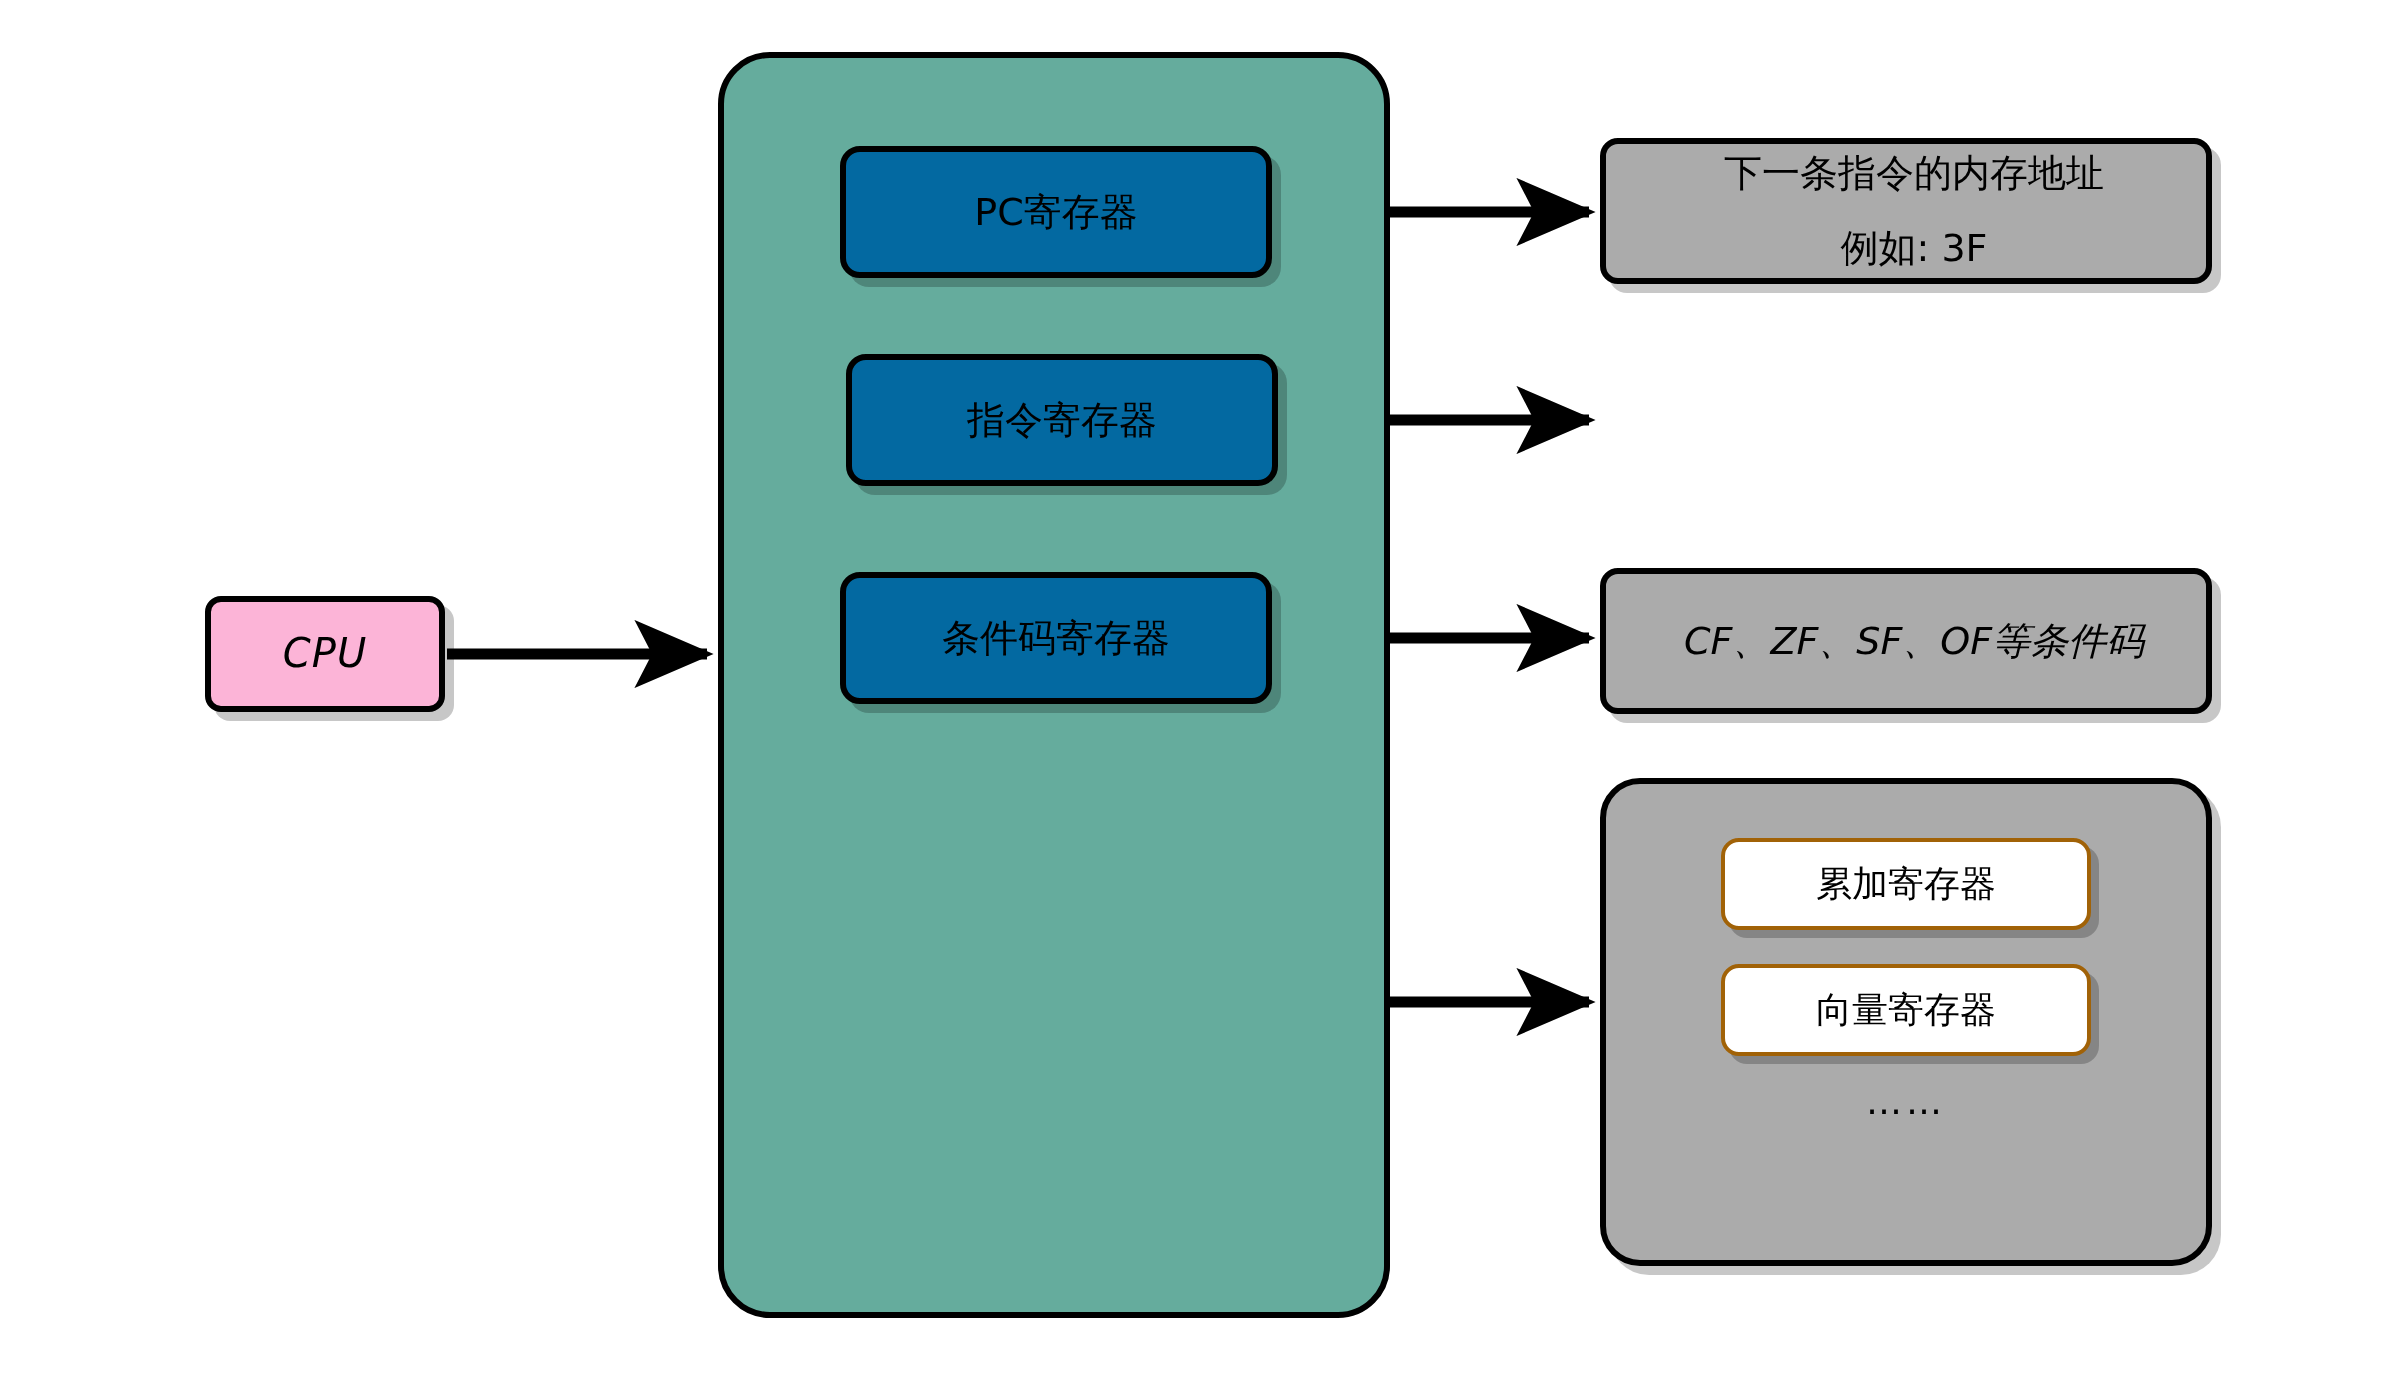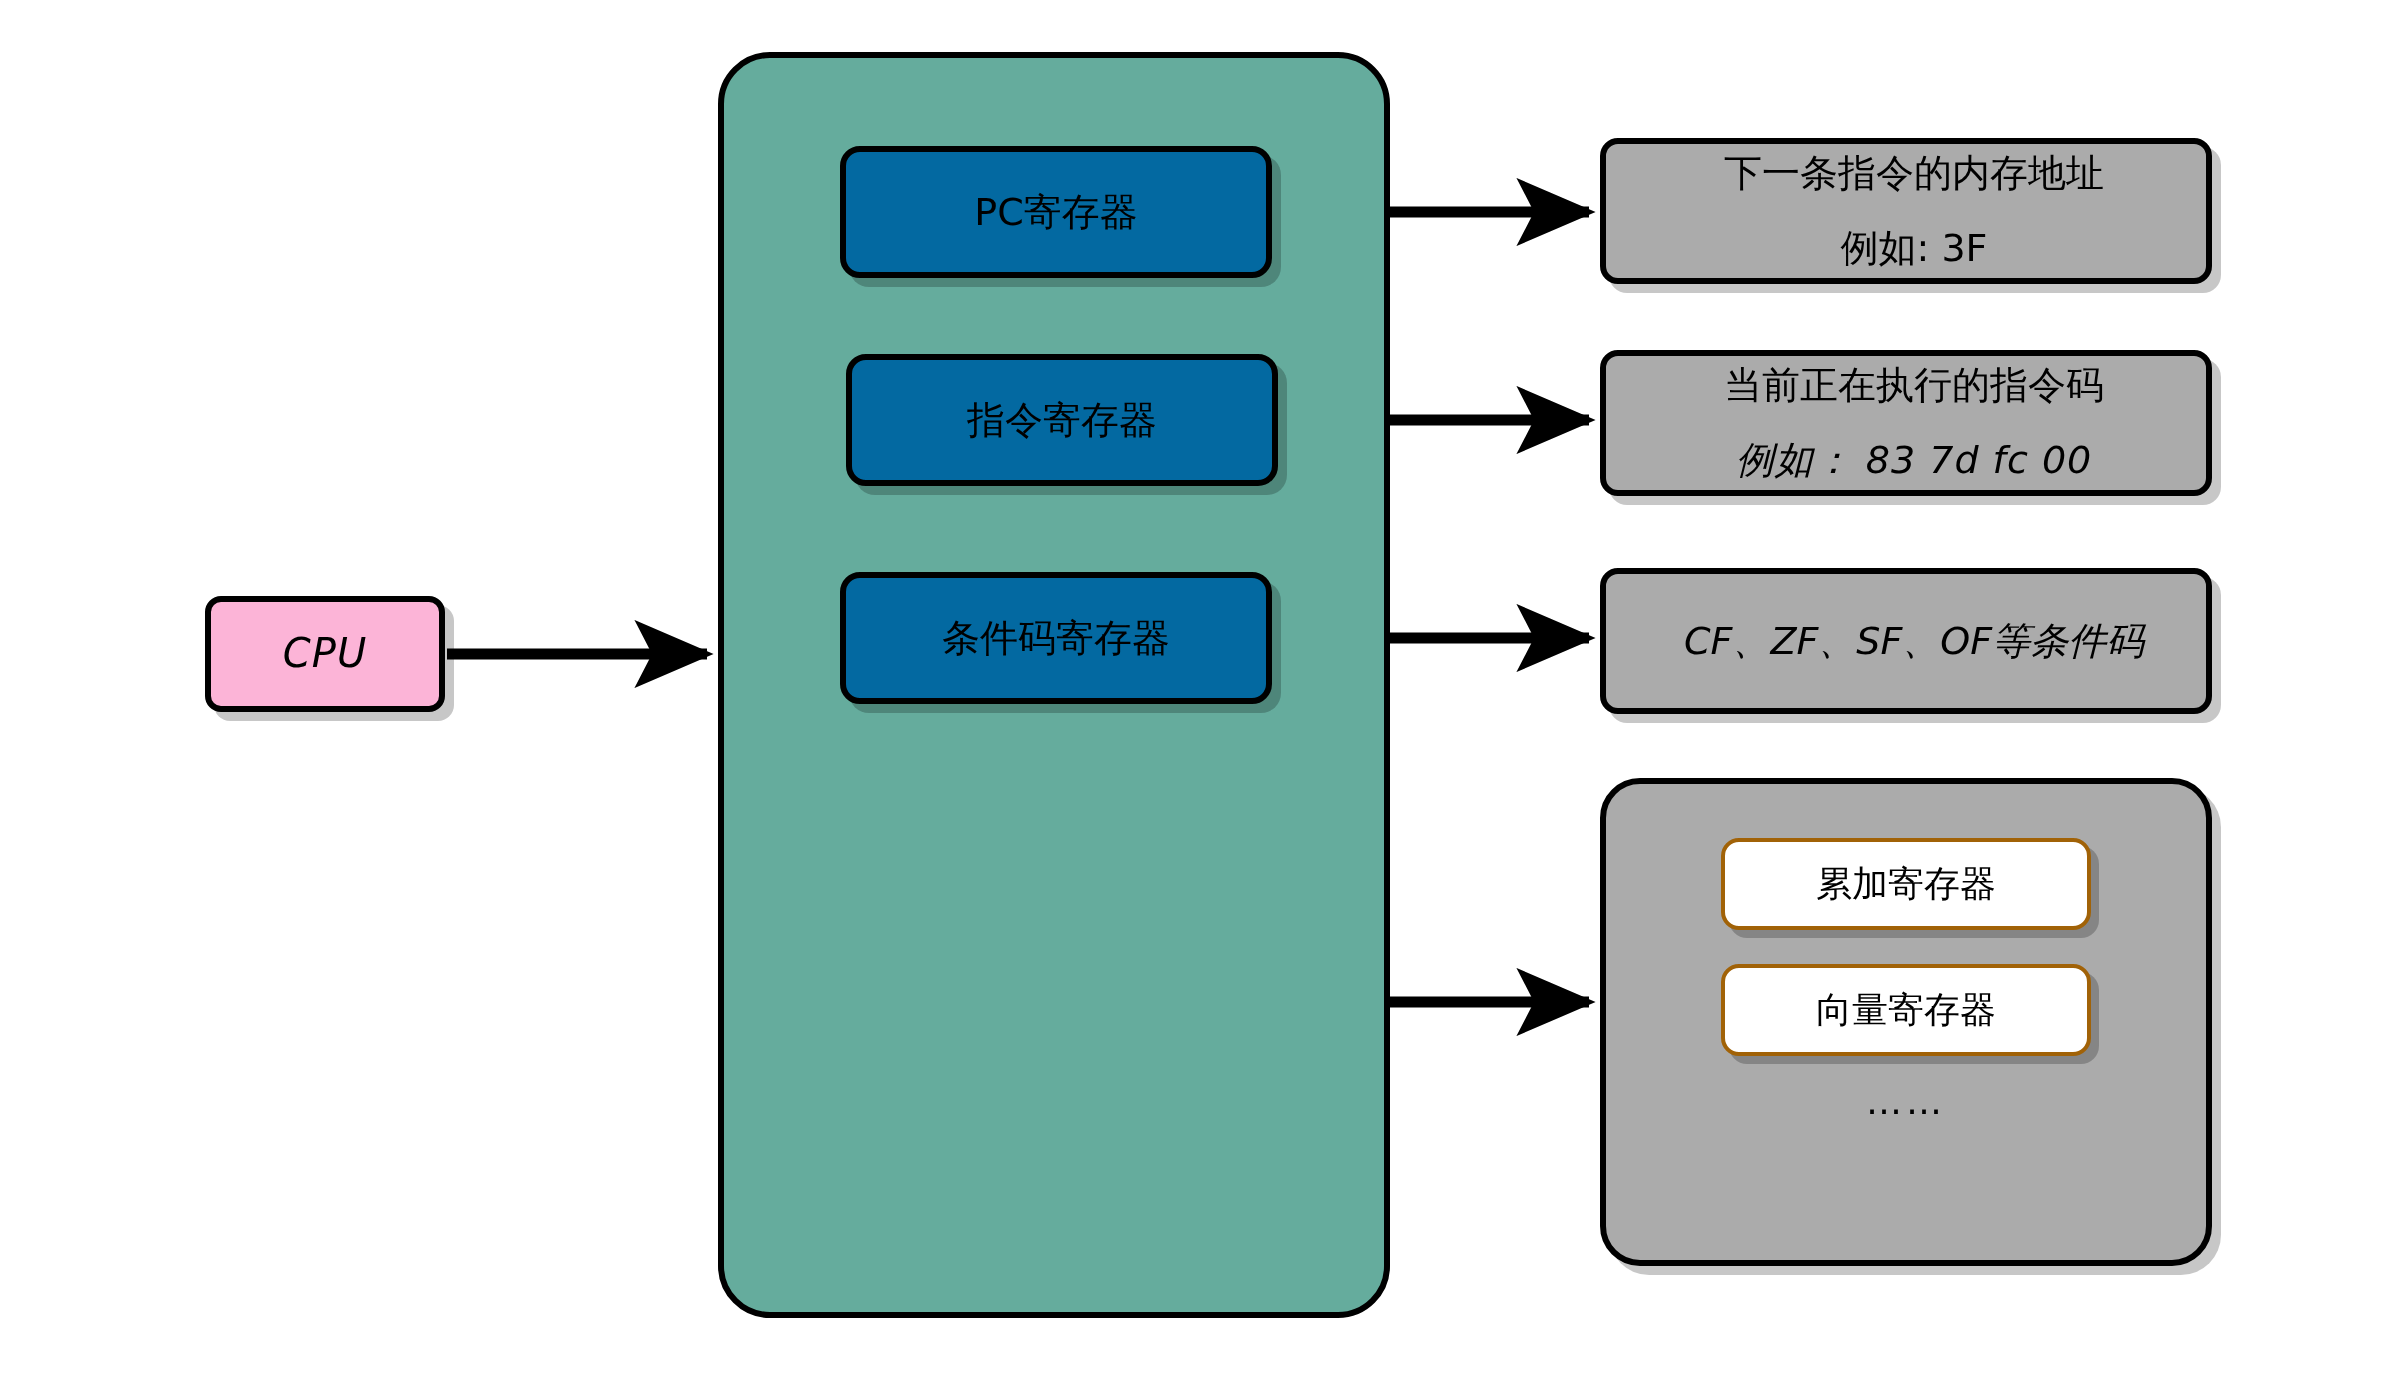--- a/index.html
+++ b/index.html
@@ -167,24 +167,20 @@
   <div class="node shadowed reg-box" id="reg-cc">
     <span class="label">条件码寄存器</span>
   </div>
 
 
   <div class="node shadowed desc-box" id="desc-pc">
     <span class="line-1">下一条指令的内存地址</span>
     <span class="line-2">例如: 3F</span>
   </div>
 
-  <div class="node shadowed desc-box" id="desc-ir">
-    <span class="line-1">当前正在执行的指令码</span>
-    <span class="line-2">例如： 83 7d fc 00</span>
-  </div>
 
   <div class="node shadowed desc-box" id="desc-cc">
     <span class="line-2">CF、ZF、SF、OF等条件码</span>
   </div>
 
   <div class="node shadowed" id="other-group">
 
     <div class="sub-reg">
       <span>累加寄存器</span>
     </div>

